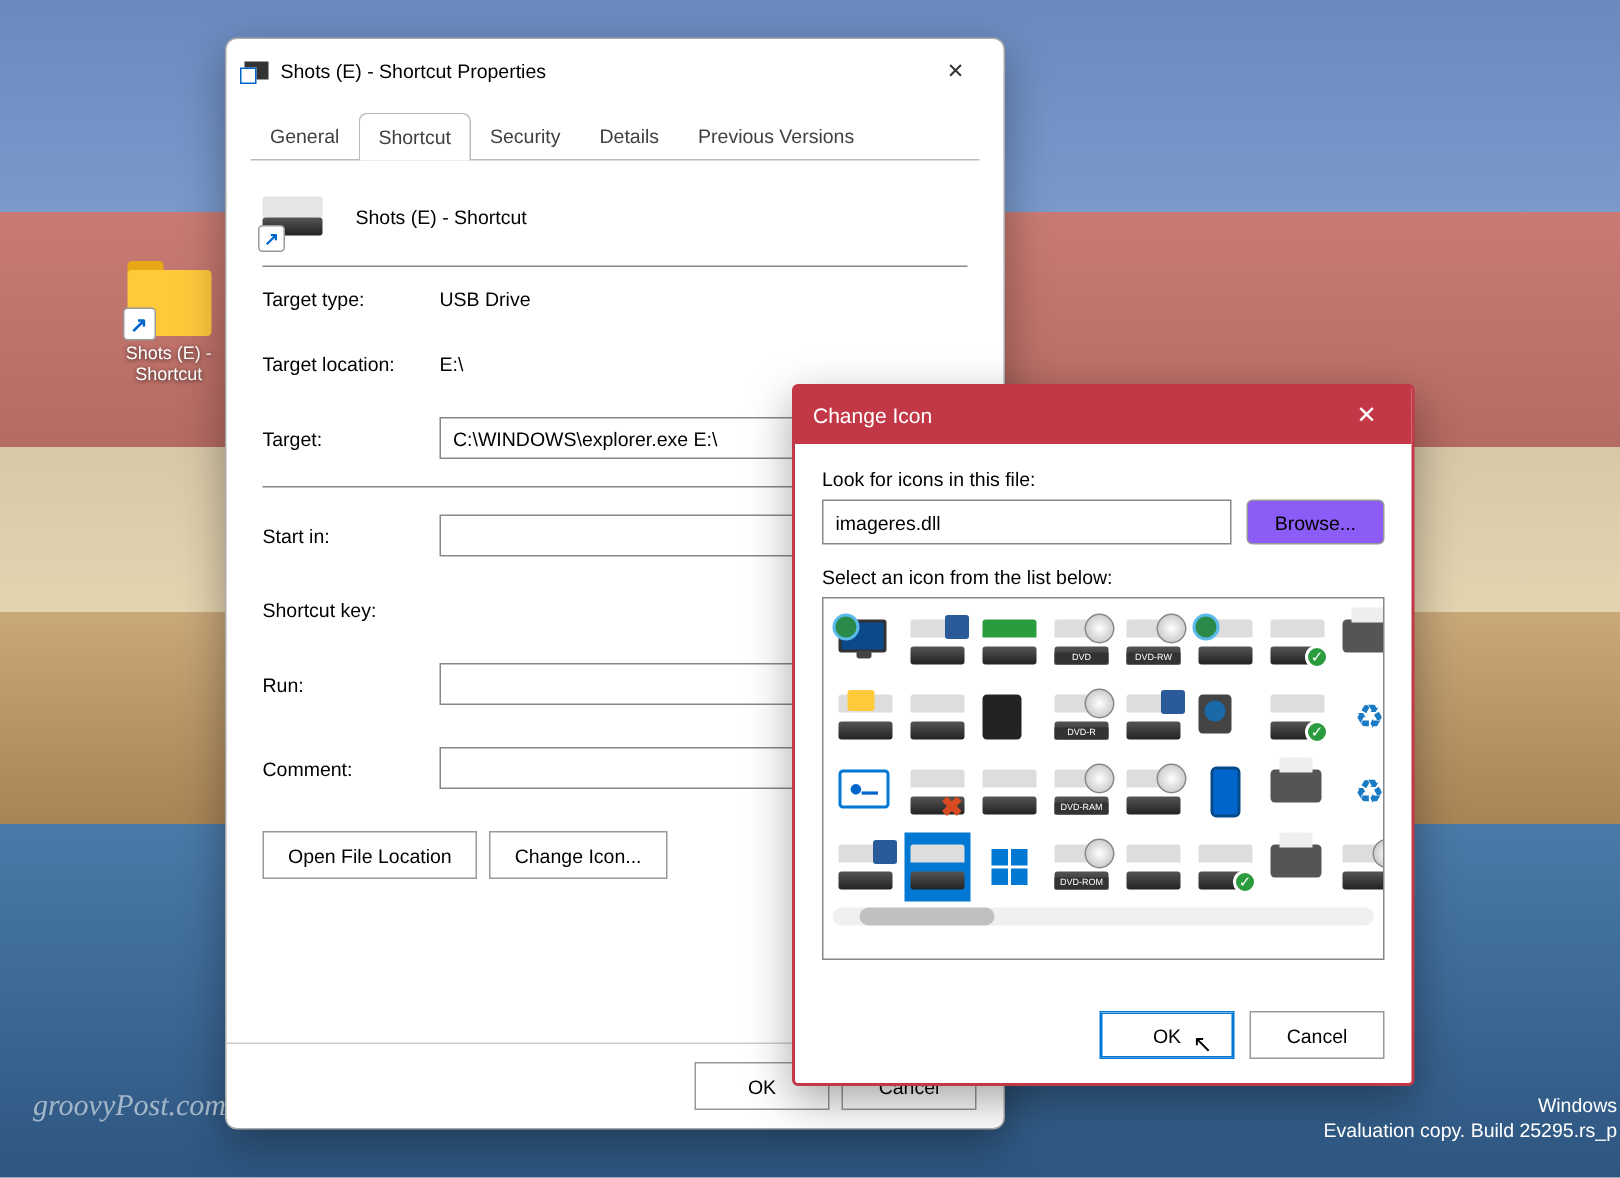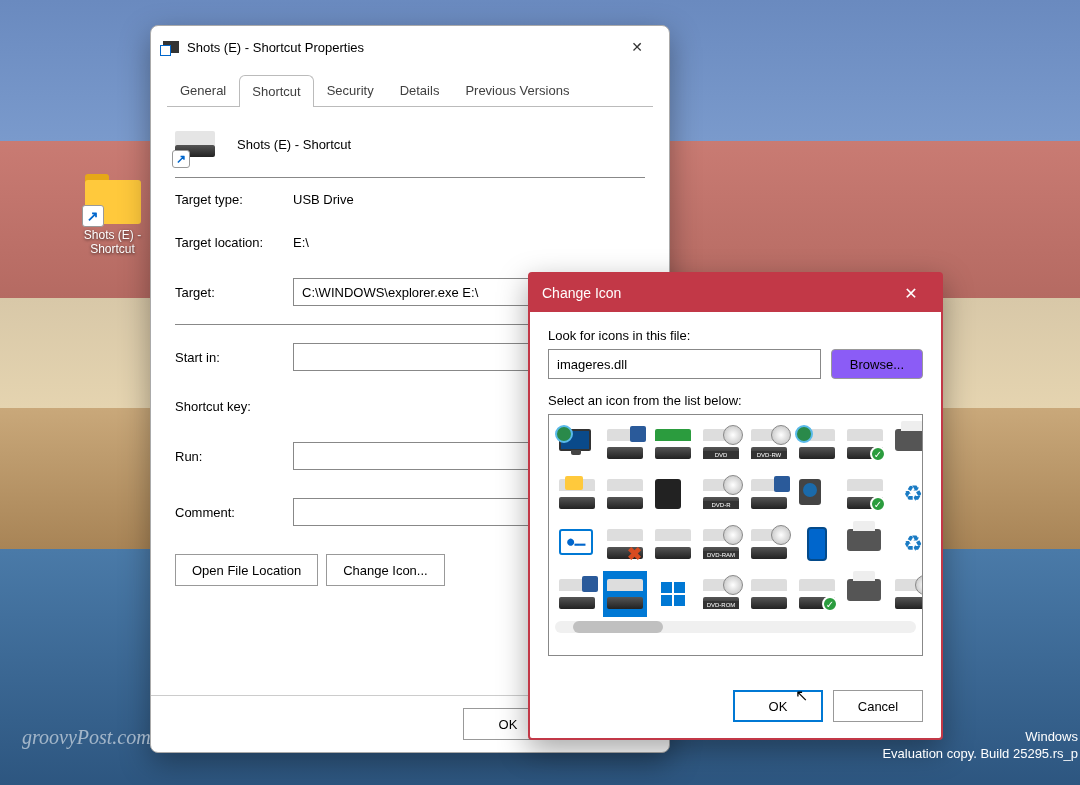--- a/index.html
+++ b/index.html
@@ -58,21 +58,21 @@
 .field-select { flex:1; height:28px; border:1px solid #888; padding:0 8px; font-size:13px; background:#fff; display:flex; align-items:center; justify-content:flex-end; }
 .field-select::after { content:"⌄"; font-size:14px; color:#555; }
 hr.sep { border:none; border-top:1px solid #888; margin:4px 0; }
 
 .btn-row { display:flex; gap:8px; margin-top:14px; }
 .btn { height:32px; padding:0 16px; border:1px solid #999; background:#fff; font-size:13px; border-radius:0; cursor:pointer; }
 .btn.highlight { border-color:#0078d4; box-shadow:0 0 0 1px #0078d4 inset; }
 
 .dlg-footer { display:flex; justify-content:flex-end; gap:8px; padding:12px 18px; border-top:1px solid #ccc; }
 
-.change-icon { left:528px; top:272px; width:415px; height:468px; border:2px solid #c23847; border-radius:4px; }
+.change-icon { left:528px; top:256px; width:415px; height:468px; border:2px solid #c23847; border-radius:4px; }
 .change-icon .titlebar { background:#c23847; color:#fff; display:flex; align-items:center; padding:8px 12px; height:38px; }
 .change-icon .titlebar .title { flex:1; font-size:14px; }
 .change-icon .titlebar .close { width:36px; height:28px; display:flex; align-items:center; justify-content:center; cursor:pointer; font-size:16px; }
 .change-icon .body { padding:16px 18px; flex:1; display:flex; flex-direction:column; }
 .ci-label { font-size:13px; margin-bottom:6px; }
 .ci-file-row { display:flex; gap:10px; margin-bottom:14px; }
 .ci-file-input { flex:1; height:30px; border:1px solid #888; padding:0 8px; font-size:13px; }
 .ci-browse { height:30px; padding:0 18px; border:1px solid #999; background:#8b5cf6; font-size:13px; border-radius:4px; cursor:pointer; }
 
 .icon-list { flex:1; border:1px solid #888; background:#fff; padding:6px; overflow:hidden; }

